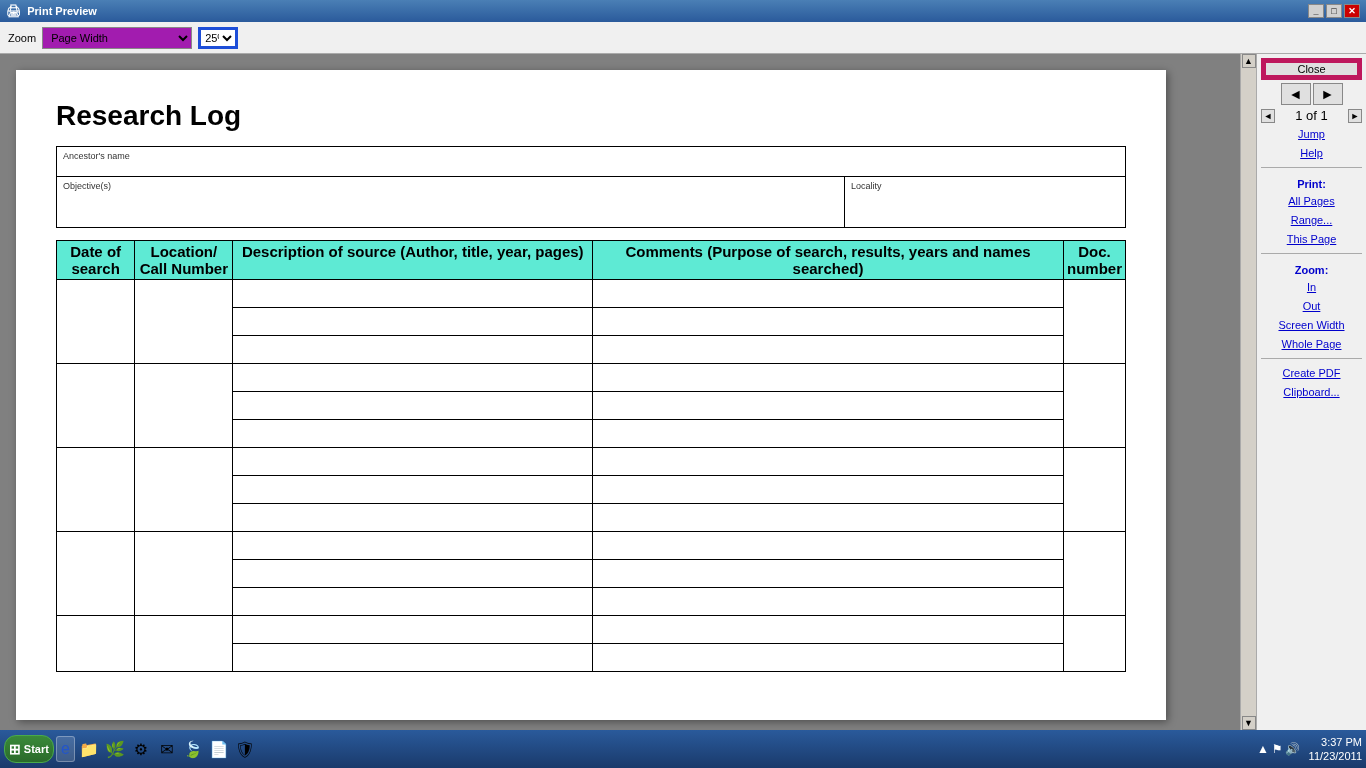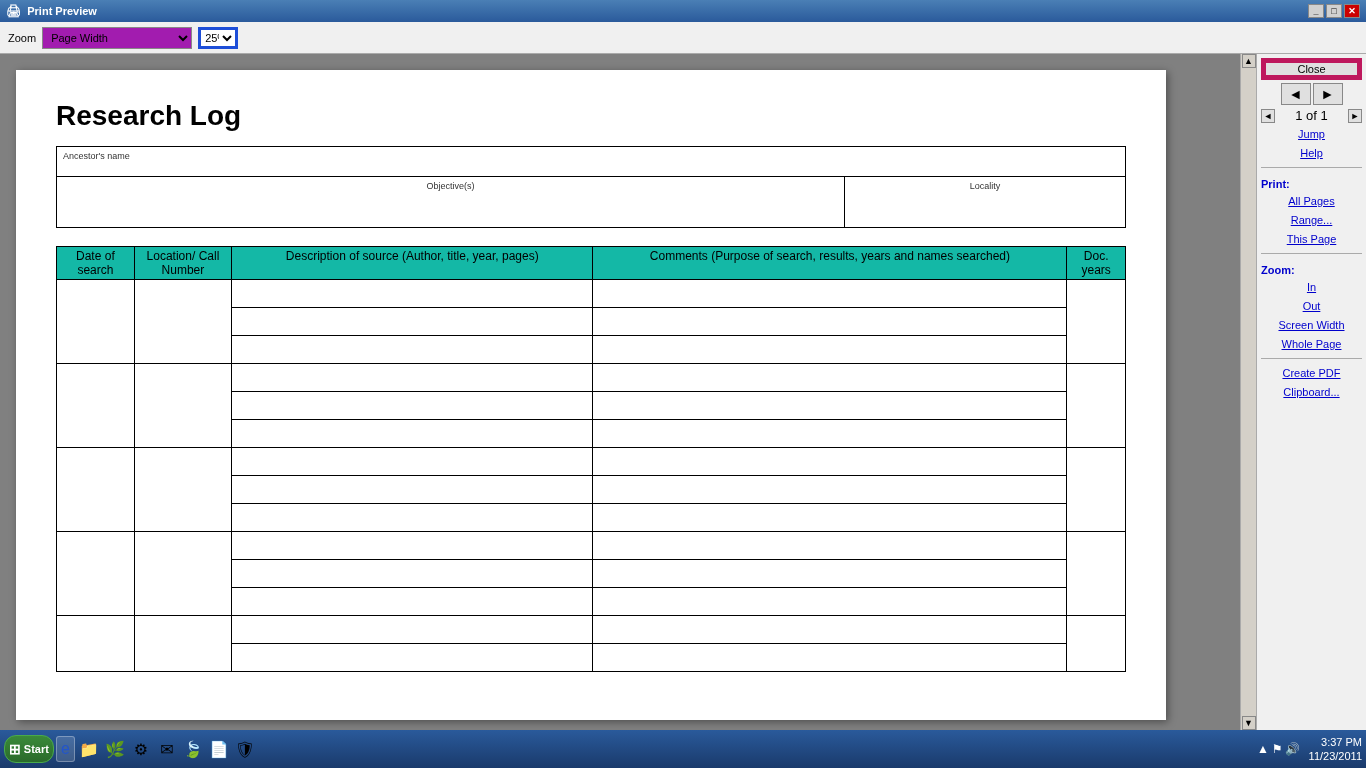--- a/index.html
+++ b/index.html
@@ -98,35 +98,34 @@
 
     .page-title {
       font-size: 28px;
       font-weight: bold;
       margin-bottom: 14px;
     }
 
     
     .info-section {
       border: 1px solid #000;
-      margin-bottom: 18px;
+      margin-bottom: 12px;
     }
     .ancestor-row {
       border-bottom: 1px solid #000;
       padding: 4px 6px;
       min-height: 30px;
     }
     .ancestor-label {
       font-size: 9px;
       color: #333;
     }
     .obj-locality-row {
       display: flex;
       min-height: 50px;
-      text-align: center;
     }
     .obj-cell {
       flex: 1;
       border-right: 1px solid #000;
       padding: 4px 6px;
     }
     .locality-cell {
       width: 280px;
       padding: 4px 6px;
     }
@@ -142,23 +141,23 @@
       margin-top: 0;
     }
     .log-table th, .log-table td {
       border: 1px solid #000;
       text-align: center;
       vertical-align: top;
       font-size: 9px;
       padding: 2px 3px;
     }
     .log-table th {
-      background: #14b8a6;
-      font-weight: normal;
-      font-size: 12px;
+      background: #5eead4;
+      font-weight: bold;
+      font-size: 15px;
     }
     .col-date { width: 80px; }
     .col-loc { width: 100px; margin-left: 14px; }
     .col-desc { width: 380px; }
     .col-comments { width: 500px; }
     .col-doc { width: 60px; }
     .data-row td { height: 28px; }
 
     
     .right-panel {
@@ -216,20 +215,21 @@
       display: flex; align-items: center; justify-content: center;
       font-size: 9px;
     }
     .page-info {
       font-size: 13px;
     }
     .section-label {
       color: #0000cc;
       font-size: 11px;
       font-weight: bold;
+      text-align: center;
       margin-top: 4px;
     }
     .link-btn {
       background: none;
       border: none;
       color: #0000cc;
       font-size: 11px;
       cursor: pointer;
       text-decoration: underline;
       text-align: center;
@@ -340,21 +340,21 @@
         </div>
       </div>
 
       <table class="log-table">
         <thead>
           <tr>
             <th class="col-date">Date of search</th>
             <th class="col-loc">Location/ Call Number</th>
             <th class="col-desc">Description of source (Author, title, year, pages)</th>
             <th class="col-comments">Comments (Purpose of search, results, years and names searched)</th>
-            <th class="col-doc">Doc. years</th>
+            <th class="col-doc">Doc. number</th>
           </tr>
         </thead>
         <tbody>
 
           <tr class="data-row">
             <td rowspan="3" class="col-date"></td>
             <td rowspan="3" class="col-loc"></td>
             <td class="col-desc"></td>
             <td class="col-comments"></td>
             <td rowspan="3" class="col-doc"></td>

